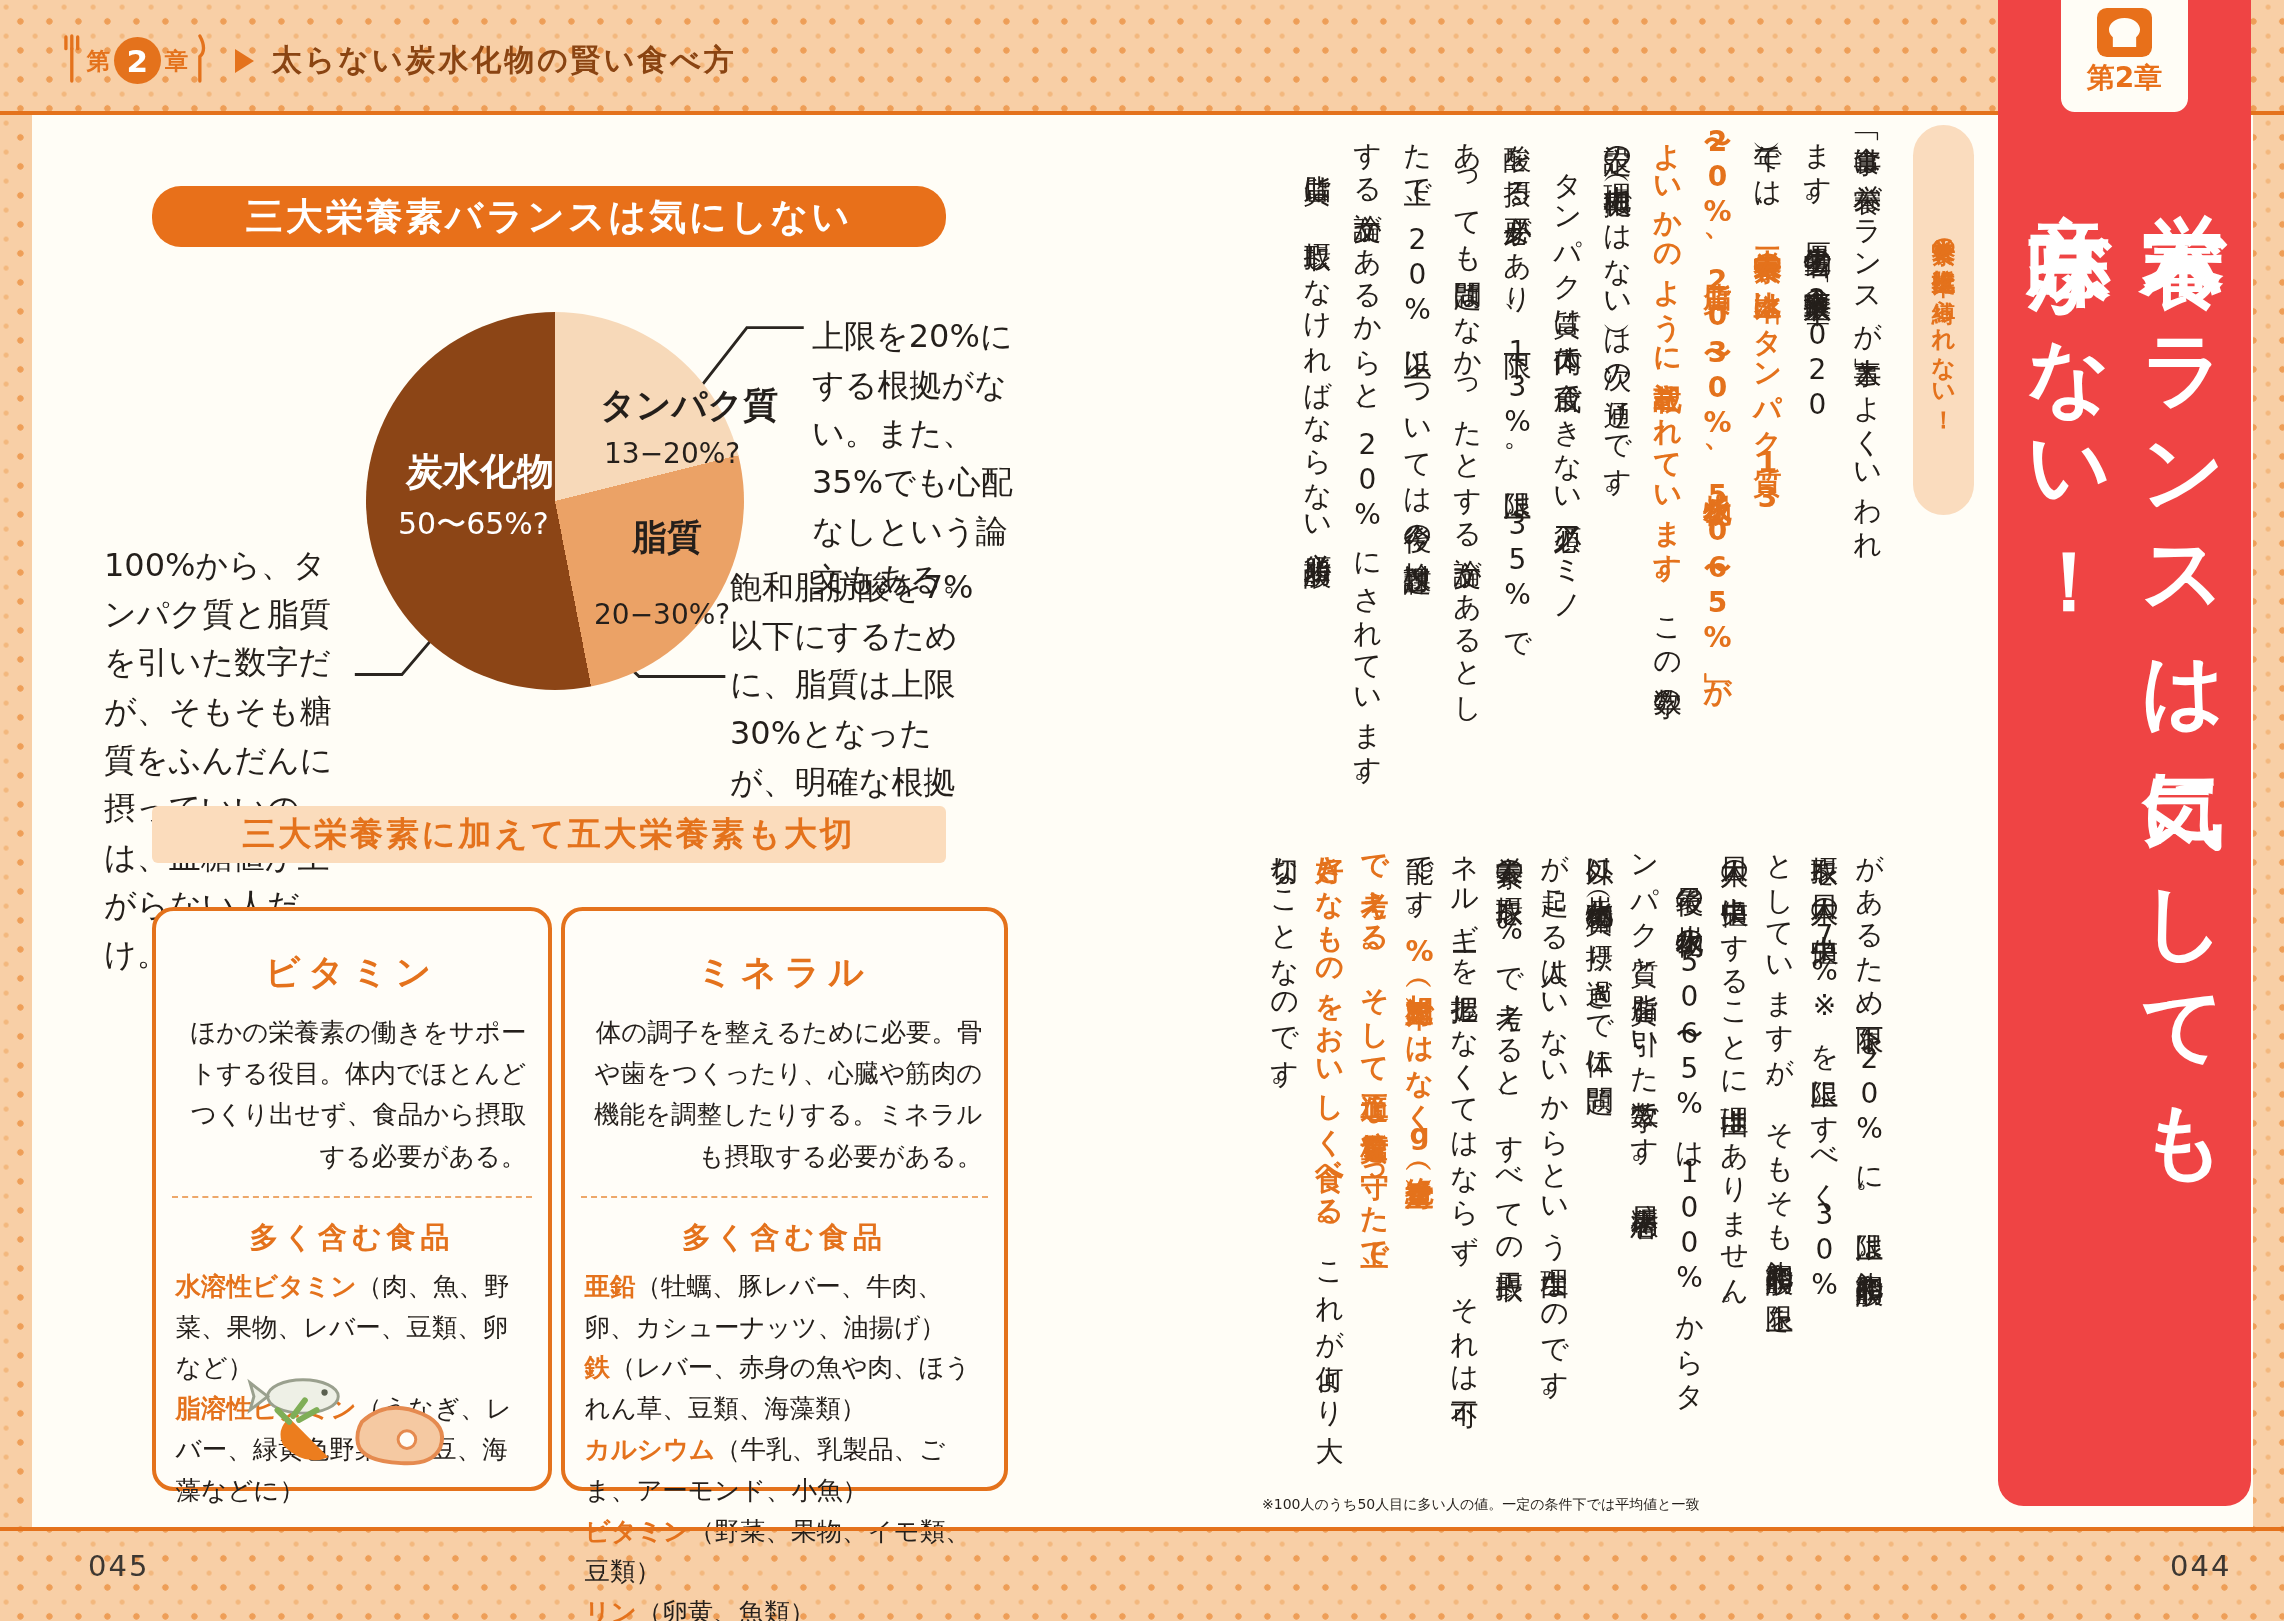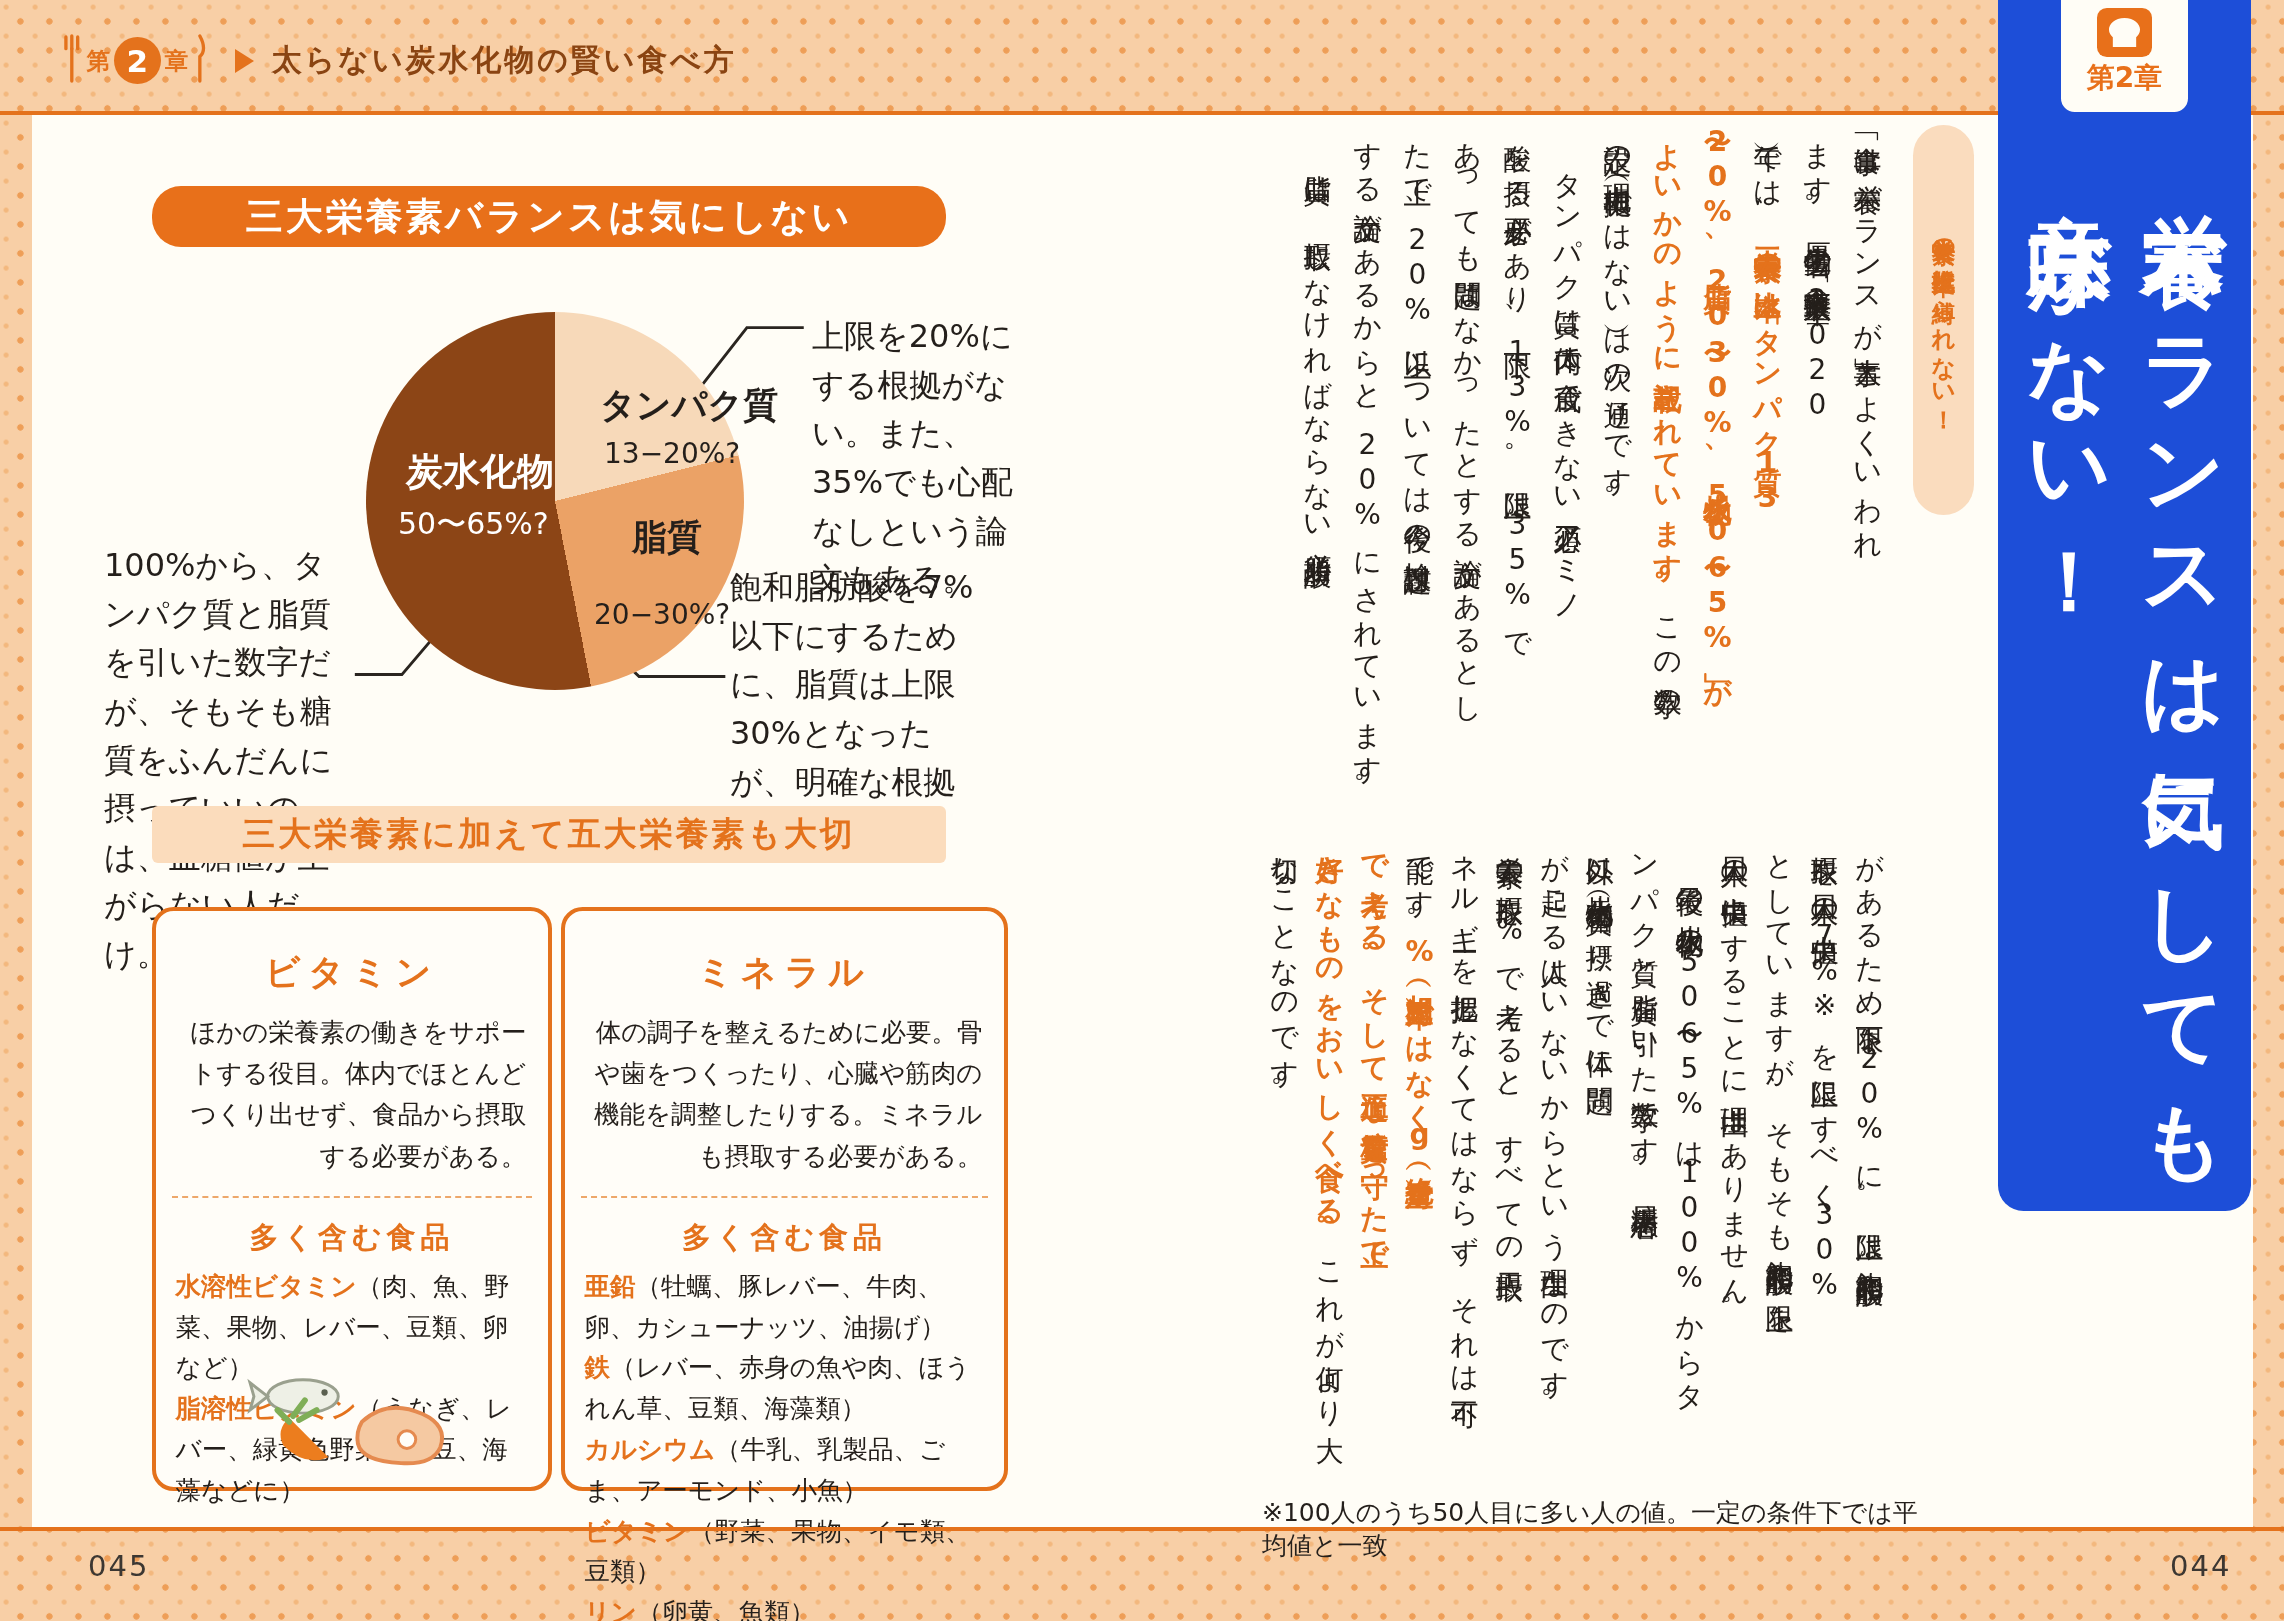--- a/index.html
+++ b/index.html
@@ -72,29 +72,29 @@
   .illust{position:absolute;left:50%;bottom:13.7px;transform:translateX(-50%);}
 
   
   .vtext{position:absolute;writing-mode:vertical-rl;text-orientation:upright;
     font-size:28px;color:#241f1b;letter-spacing:2px;z-index:3;}
   .vtext-top{left:1255px;top:123px;width:637px;height:698px;line-height:50px;}
   .vtext-bottom{left:1255px;top:835px;width:637px;height:688px;line-height:45px;}
   .vcol{display:block;}
   .vcol.indent{padding-top:30px;}
   .em{color:#e4721c;font-weight:bold;}
-  .footnote{position:absolute;left:1262px;top:1496px;width:657px;font-size:25px;color:#241f1b;z-index:3;}
+  .footnote{position:absolute;left:1262px;top:1496px;width:657px;font-size:14px;color:#241f1b;z-index:3;}
 
   .lead-pill{position:absolute;left:1913px;top:125px;width:61px;height:390px;background:#fadcbe;
     border-radius:31px;display:flex;align-items:center;justify-content:center;z-index:3;}
   .lead-pill-text{writing-mode:vertical-rl;text-orientation:upright;color:#e4721c;
     font-weight:bold;font-size:23.5px;letter-spacing:1px;}
 
   
-  .side-banner{position:absolute;left:1998px;top:0;width:253px;height:1211px;background:#1d4ed8;
+  .side-banner{position:absolute;left:1998px;top:0;width:253px;height:1506px;background:#ef4444;
     border-radius:0 0 25.5px 25.5px;z-index:6;}
   .side-tab{position:absolute;left:63px;top:0;width:127px;height:112px;background:#fffdf6;
     border-radius:0 0 13.7px 13.7px;text-align:center;}
   .tab-icon-box{margin:7.8px auto 2px;width:55px;height:49px;background:#e8701a;border-radius:9.8px;
     display:flex;align-items:center;justify-content:center;}
   .tab-label{color:#e8701a;font-weight:bold;font-size:28px;}
   .side-title{position:absolute;left:7.8px;top:147px;width:235px;height:1318px;writing-mode:vertical-rl;
     text-orientation:upright;color:#fff;font-weight:bold;font-size:82px;line-height:114px;letter-spacing:13.7px;}
 
   .page-number{position:absolute;top:1549px;font-size:29px;color:#3c3732;z-index:5;letter-spacing:2px;}

